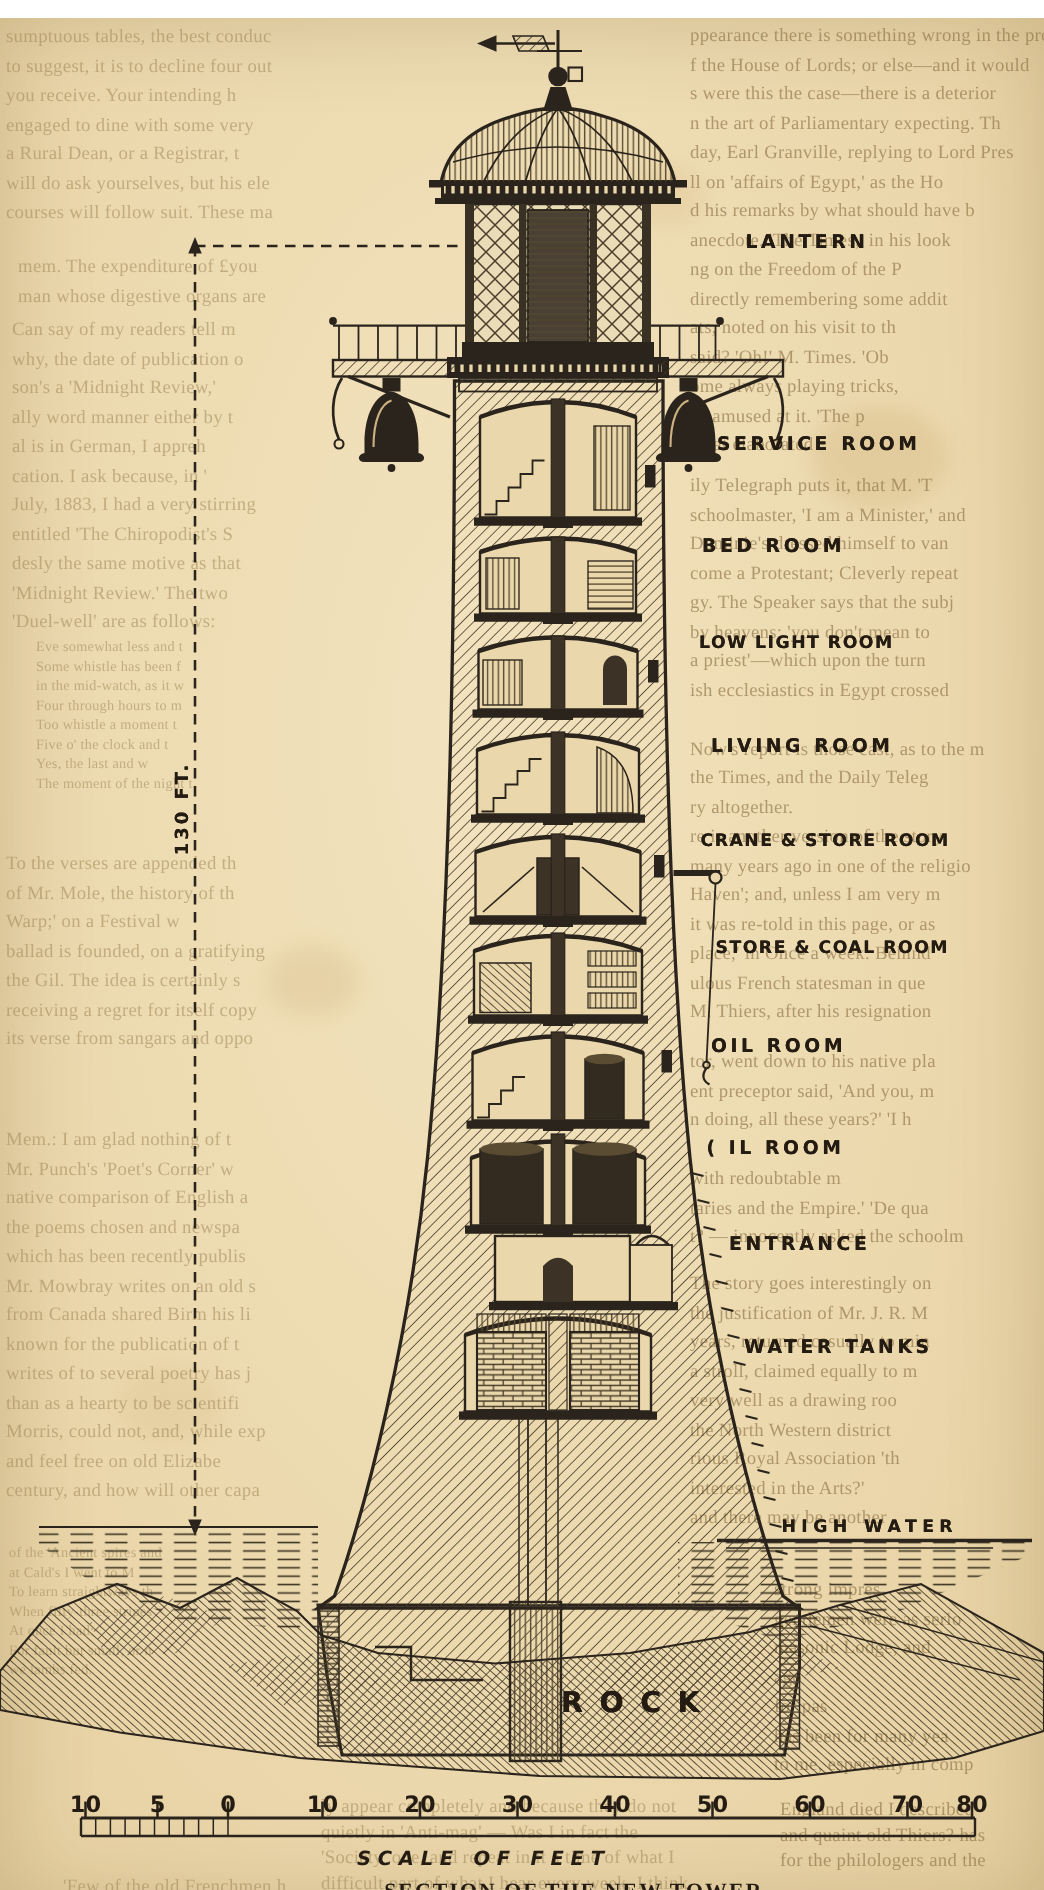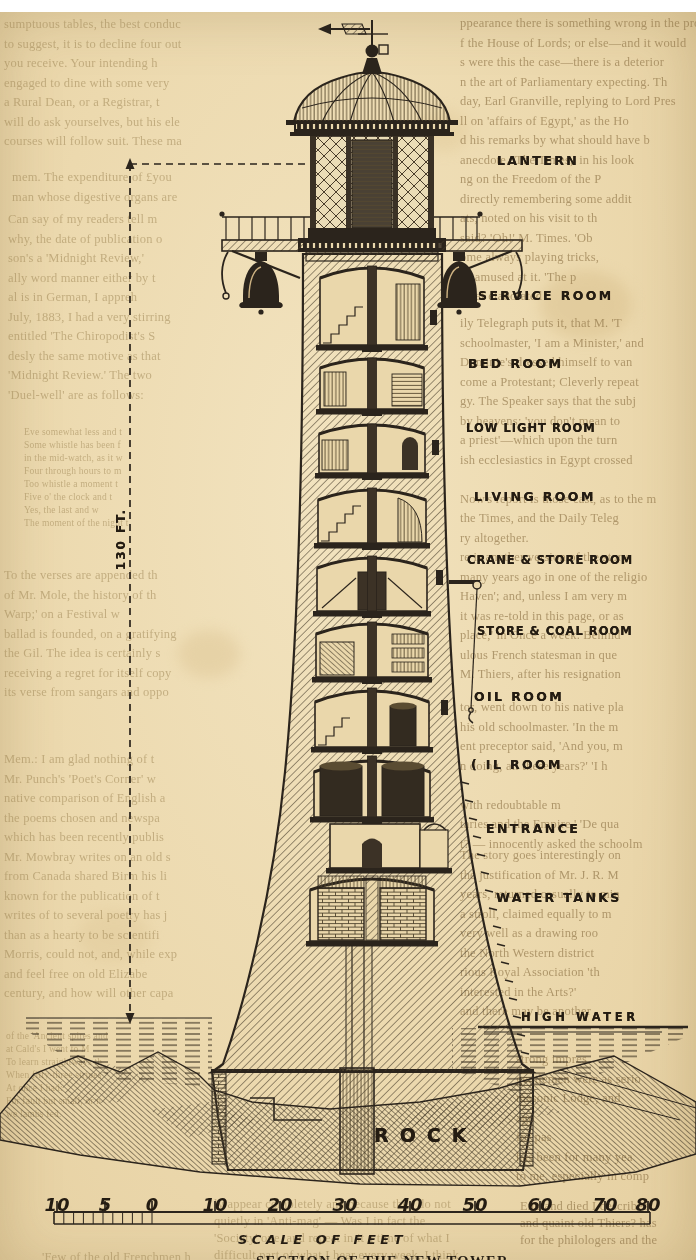--- a/index.html
+++ b/index.html
@@ -27,21 +27,21 @@
     font-family:"DejaVu Sans", sans-serif;font-weight:bold;
     font-size:12.5px;letter-spacing:2.4px;white-space:nowrap;
     text-shadow:0 0 .4px #241c12;
   }
   .tight{font-size:11.5px;letter-spacing:1px;}
   .hw{font-size:11.5px;letter-spacing:3.6px;}
   .rocklbl{font-size:19px;letter-spacing:11px;}
   .vert{transform:rotate(-90deg);transform-origin:center;font-size:12px;letter-spacing:2px;}
   .scale-num{
     position:absolute;transform:translateX(-50%);z-index:4;color:#241c12;
-    font-family:"DejaVu Sans", sans-serif;font-weight:bold;font-size:18px;font-style:italic;
+    font-family:"DejaVu Sans", sans-serif;font-weight:bold;font-size:15px;
   }
   .scale-caption{
     position:absolute;z-index:4;color:#241c12;
     font-family:"DejaVu Sans", sans-serif;font-weight:bold;font-style:italic;
     font-size:13px;letter-spacing:4.5px;white-space:nowrap;
   }
   .footer-caption{
     position:absolute;z-index:4;left:0;width:696px;text-align:center;color:#241c12;
     font-family:"Liberation Serif", serif;font-weight:bold;
     font-size:14.5px;letter-spacing:1.4px;white-space:nowrap;padding-left:37px;
@@ -69,20 +69,21 @@
   <div class="gblock" style="left:12px;top:156px;width:222px;">
       <div>mem.  The expenditure of £you</div>
       <div>man whose digestive organs are</div>
     </div>
   <div class="gblock" style="left:8px;top:198px;width:226px;">
       <div>Can say of my readers tell m</div>
       <div>why, the date of publication o</div>
       <div>son's a 'Midnight Review,'</div>
       <div>ally word manner either by t</div>
       <div>al is in German, I appreh</div>
+      <div>cation.  I ask because, in '</div>
       <div>July, 1883, I had a very stirring</div>
       <div>entitled 'The Chiropodist's S</div>
       <div>desly the same motive as that</div>
       <div>'Midnight Review.'  The two</div>
       <div>'Duel-well' are as follows:</div>
     </div>
   <div class="gblock gsmall" style="left:24px;top:414px;width:200px;">
       <div>Eve somewhat less and t</div>
       <div>Some whistle has been f</div>
       <div>in the mid-watch, as it w</div>
@@ -164,21 +165,20 @@
       <div>re is another version of the story</div>
       <div>many years ago in one of the religio</div>
       <div>Haven'; and, unless I am very m</div>
       <div>it was re-told in this page, or as</div>
       <div>place,' in Once a week.  Behind</div>
       <div>ulous French statesman in que</div>
       <div>M. Thiers, after his resignation</div>
     </div>
   <div class="gblock gdark" style="left:460px;top:686px;width:236px;">
       <div>tor, went down to his native pla</div>
-      <div>his old schoolmaster.  'In the m</div>
       <div>ent preceptor said, 'And you, m</div>
       <div>n doing, all these years?'  'I h</div>
       <div>&nbsp;</div>
       <div>with redoubtable m</div>
       <div>taries and the Empire.'  'De qua</div>
       <div>t? — innocently asked the schoolm</div>
     </div>
   <div class="gblock gdark" style="left:460px;top:834px;width:236px;">
       <div>The story goes interestingly on</div>
       <div>the justification of Mr. J. R. M</div>

